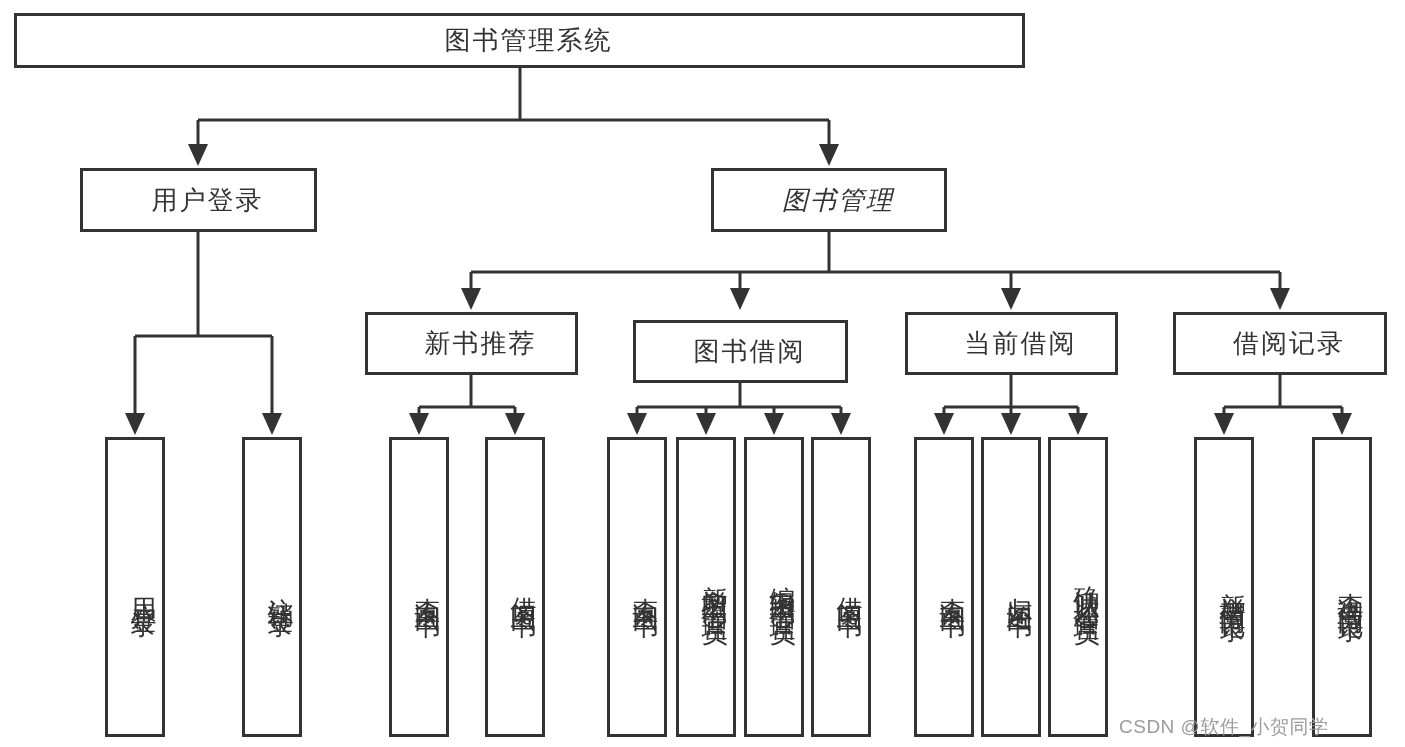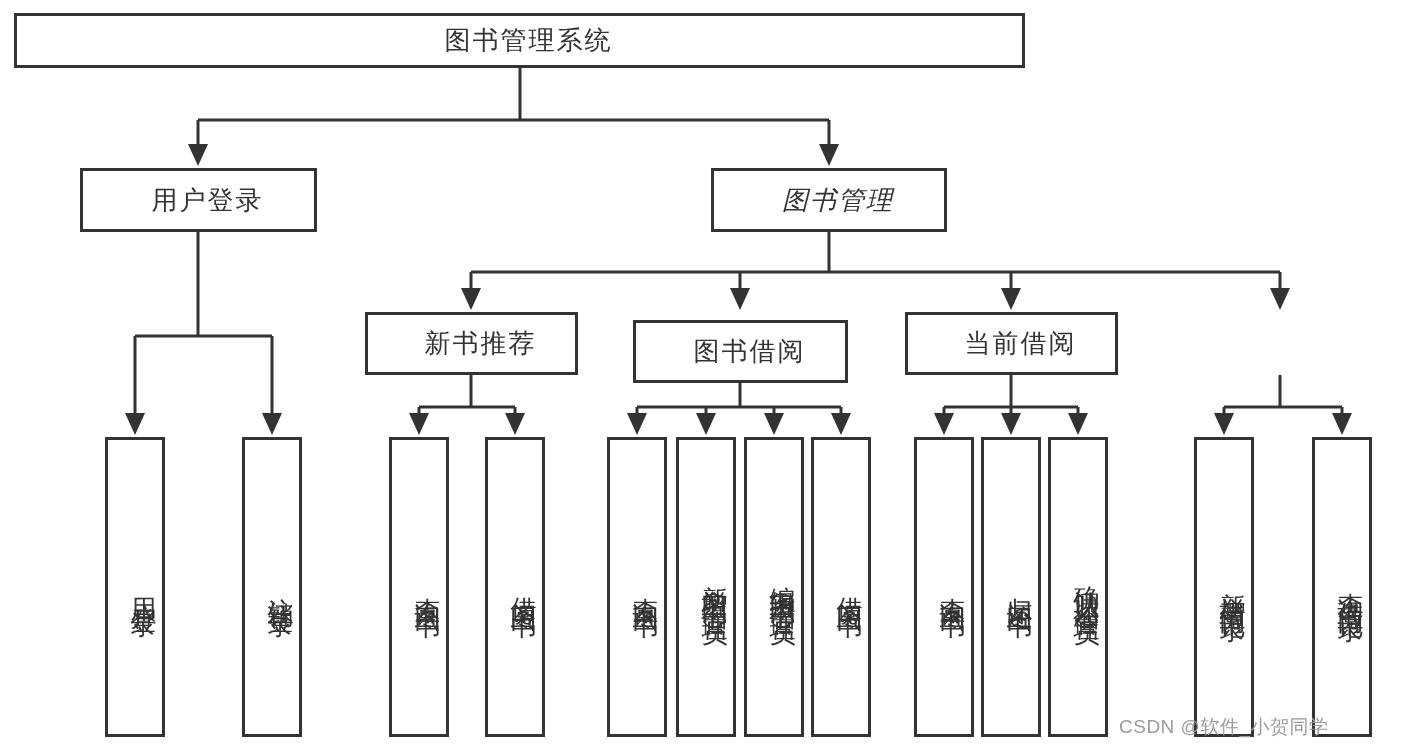--- a/index.html
+++ b/index.html
@@ -140,20 +140,23 @@
 
   <div class="node h" style="left:365px; top:312px; width:213px; height:63px;">
     <span class="label">新书推荐</span>
   </div>
   <div class="node h" style="left:633px; top:320px; width:215px; height:63px;">
     <span class="label">图书借阅</span>
   </div>
   <div class="node h" style="left:905px; top:312px; width:213px; height:63px;">
     <span class="label">当前借阅</span>
   </div>
+  <div class="node h" style="left:1173px; top:312px; width:214px; height:63px;">
+    <span class="label">借阅记录</span>
+  </div>
 
   <div class="node v" style="left:105px; top:437px; width:60px; height:300px;">
     <span class="label">用户登录</span>
   </div>
   <div class="node v" style="left:242px; top:437px; width:60px; height:300px;">
     <span class="label">注销登录</span>
   </div>
 
   <div class="node v" style="left:389px; top:437px; width:60px; height:300px;">
     <span class="label">查询图书</span>

